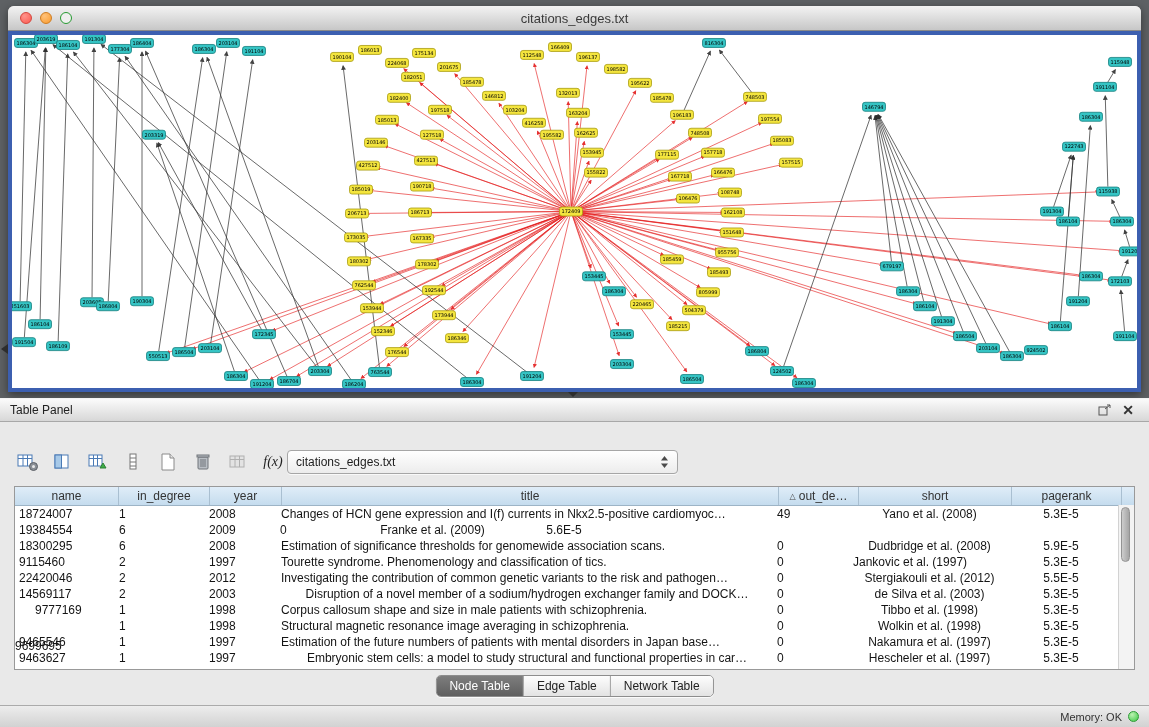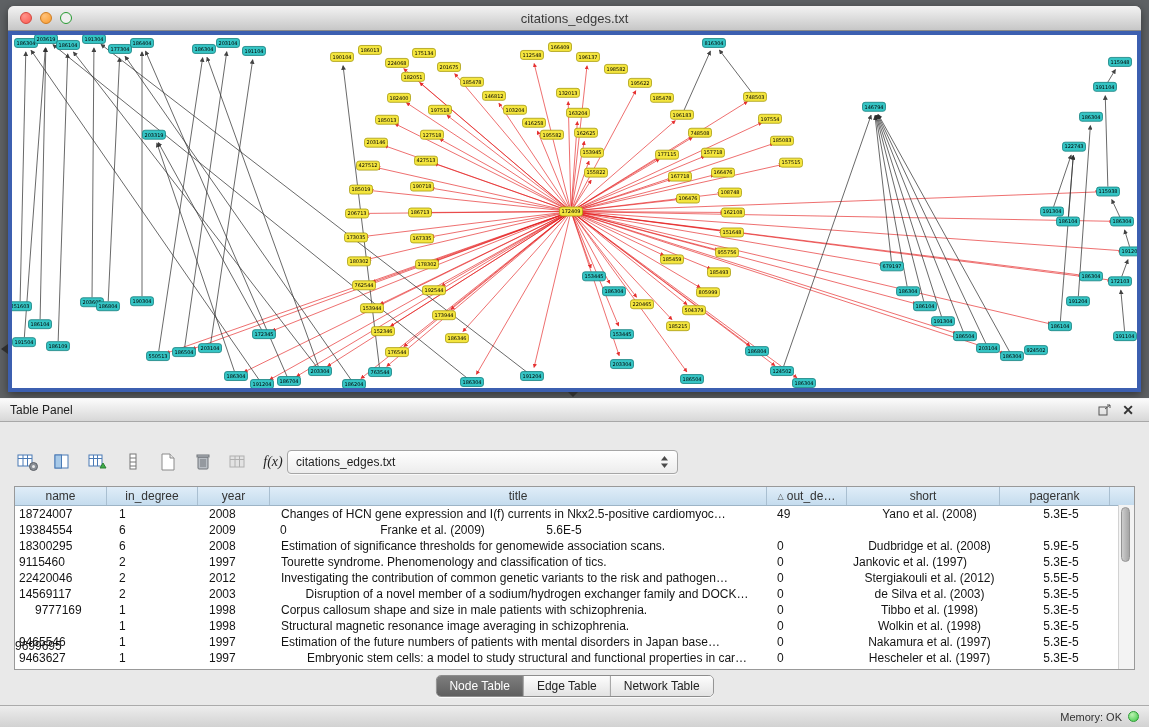--- a/index.html
+++ b/index.html
@@ -828,21 +828,21 @@
     <span class="arrows">
       <svg width="9" height="14" viewBox="0 0 9 14">
         <path d="M4.5 1 L8 5.5 L1 5.5 Z" fill="#4a4a4a"></path>
         <path d="M4.5 13 L8 8.5 L1 8.5 Z" fill="#4a4a4a"></path>
       </svg>
     </span>
   </div>
 
   <div class="table-wrap">
     <div class="thead" id="thead">
-        <div class="th" style="width: 92px;">
+        <div class="th" style="width: 104px;">
           <span>name</span>
         </div>
         <div class="th" style="width: 91px;">
           <span>in_degree</span>
         </div>
         <div class="th" style="width: 72px;">
           <span>year</span>
         </div>
         <div class="th" style="width: 497px;">
           <span>title</span>

